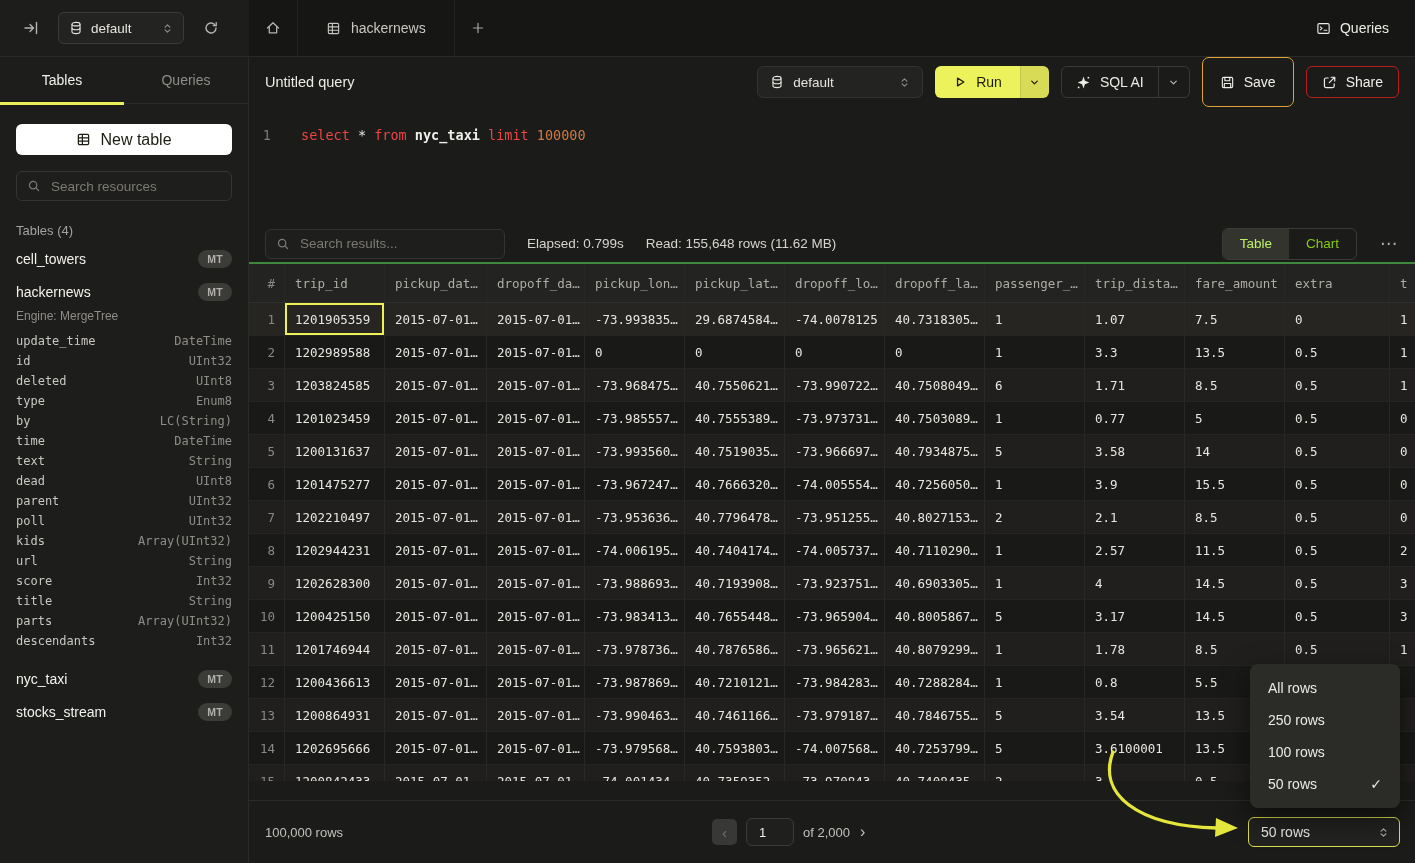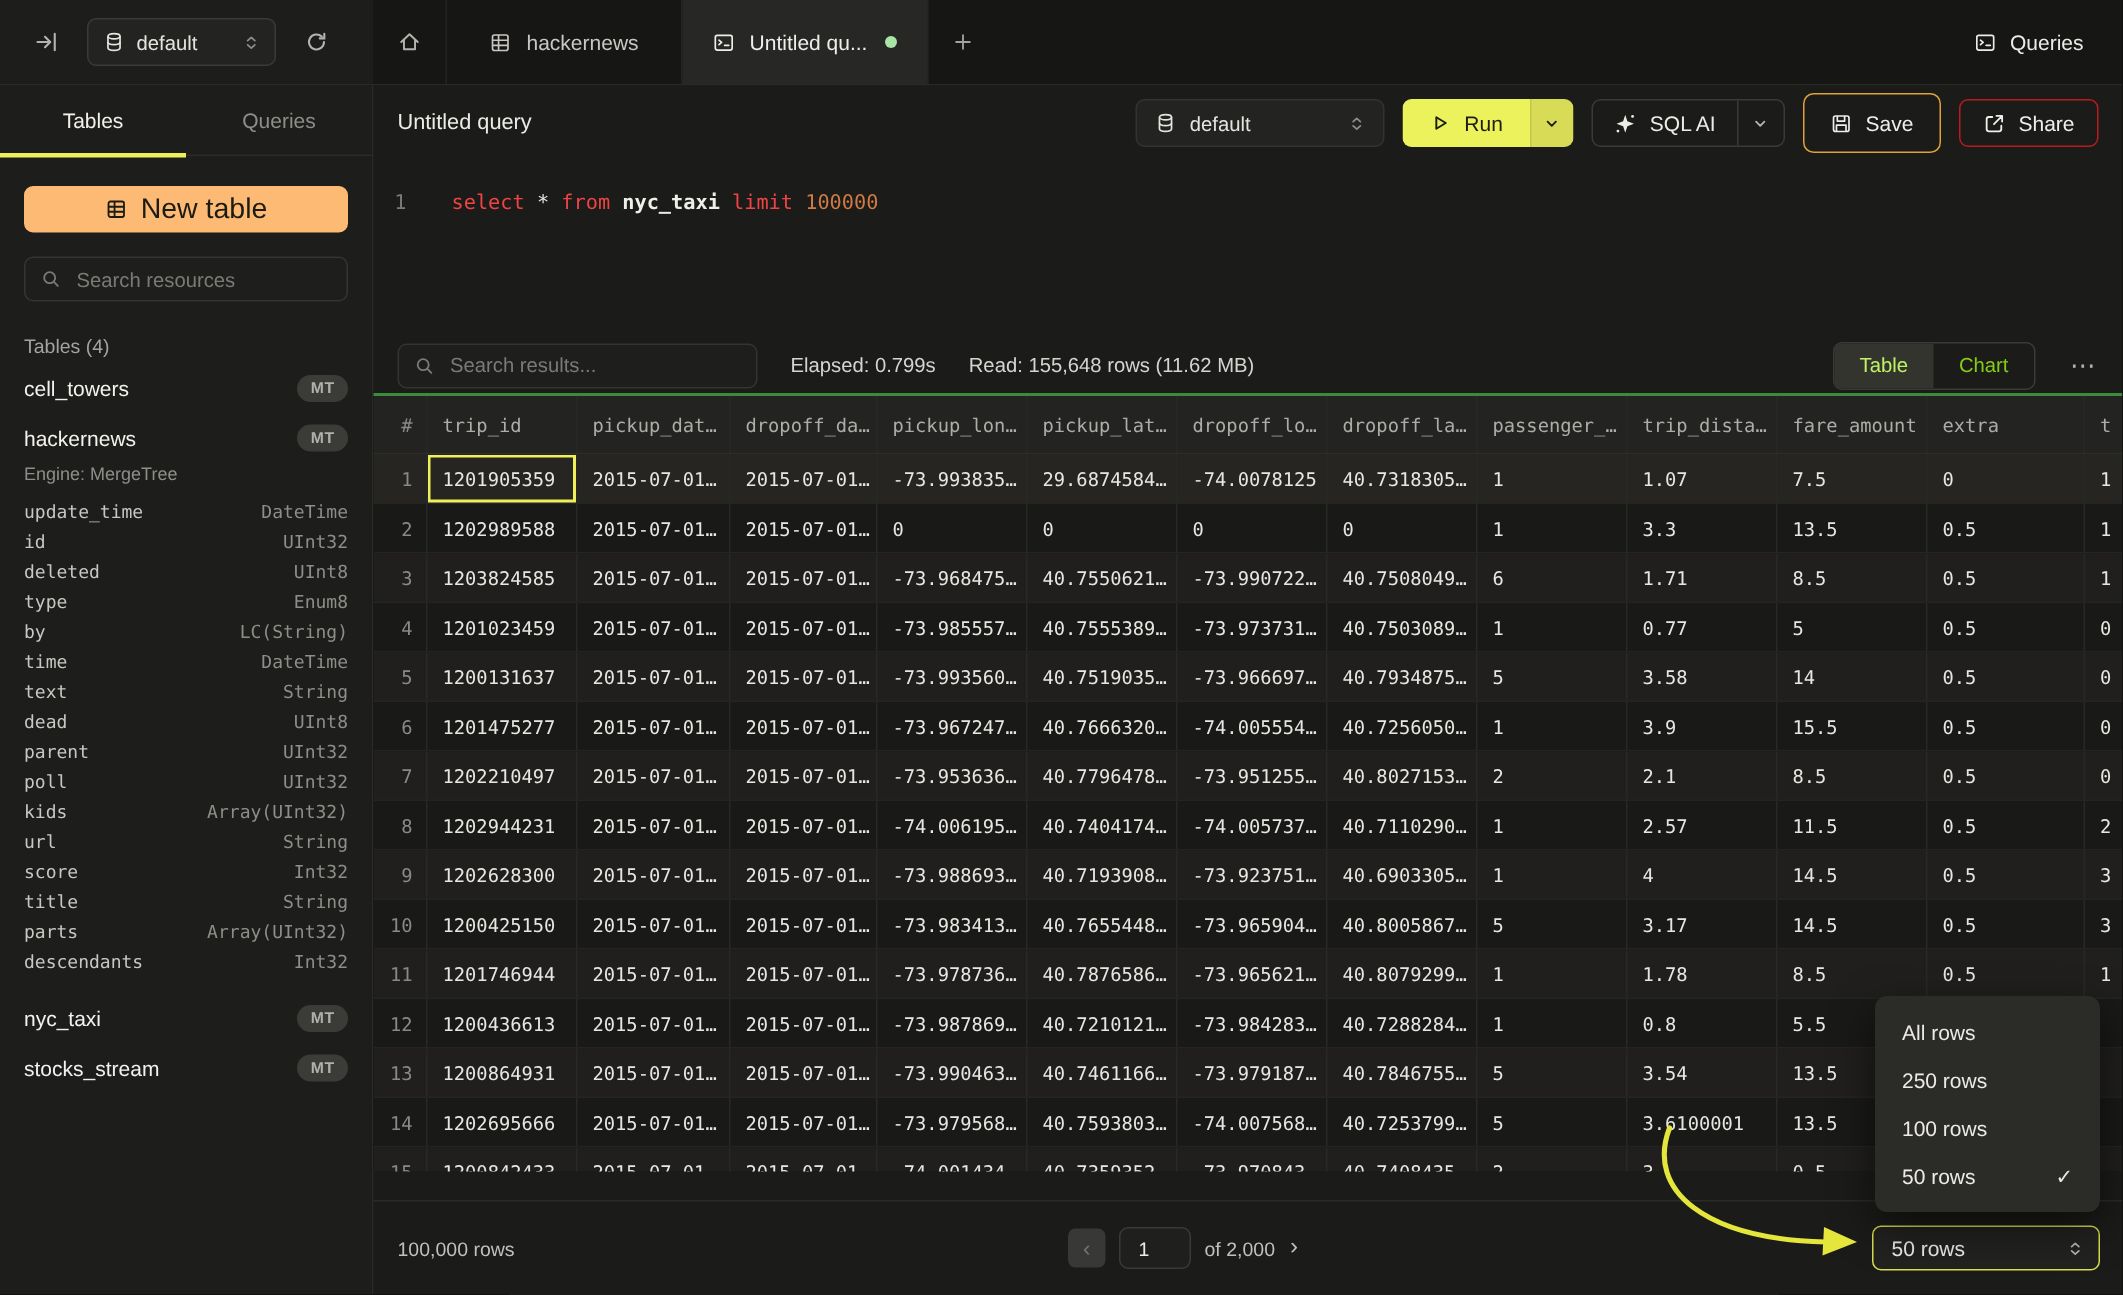--- a/index.html
+++ b/index.html
@@ -21,21 +21,21 @@
   .dot{width:8px;height:8px;border-radius:50%;background:#a9e5a6;margin-left:2px}
   .plus-tab{width:46px;display:flex;align-items:center;justify-content:center;color:#a5a3a0;cursor:pointer}
   .queries-btn{margin-left:auto;display:flex;align-items:center;gap:9px;padding:0 26px;color:#ecebe7;font-size:14px;cursor:pointer}
 
   
   .sidebar{position:absolute;left:0;top:57px;width:249px;bottom:0;background:#1d1d1b;border-right:1px solid #2a2a27;box-sizing:border-box}
   .side-tabs{display:flex;height:46px;border-bottom:1px solid #2b2b28}
   .side-tab{flex:1;display:flex;align-items:center;justify-content:center;font-size:14px;color:#8f8d89;position:relative;cursor:pointer}
   .side-tab.active{color:#f2f0ec;font-weight:500}
   .side-tab.active::after{content:"";position:absolute;left:0;right:0;bottom:-2px;height:3px;background:#edf159}
-  .new-table-btn{margin:20px 16px 0;height:31px;background:#fdba74;border-radius:6px;display:flex;align-items:center;justify-content:center;gap:9px;color:#1c1c12;font-size:19px;font-weight:500;cursor:pointer}
+  .new-table-btn{margin:20px 16px 0;height:31px;background:#ffffff;border-radius:6px;display:flex;align-items:center;justify-content:center;gap:9px;color:#1c1c12;font-size:16px;font-weight:500;cursor:pointer}
   .search-box{margin:16px 16px 0;height:30px;border:1px solid #343432;border-radius:6px;display:flex;align-items:center;gap:8px;padding:0 10px;color:#7c7a76;box-sizing:border-box;background:#1e1e1c}
   .search-box input{flex:1;min-width:0;background:transparent;border:none;outline:none;color:#e6e4e0;font-size:13.5px;font-family:inherit}
   .search-box input::placeholder{color:#7c7a76}
   .section-label{margin:22px 16px 0;font-size:13px;color:#a5a3a0}
   .tbl-item{display:flex;align-items:center;padding:0 16px;height:24px;margin-top:9px;font-size:14px;color:#f4f2ee;font-weight:500;cursor:pointer}
   .badge{margin-left:auto;background:#3b3b38;color:#b2b0ac;font-size:10.5px;padding:3px 9px;border-radius:10px;font-weight:700;letter-spacing:.3px}
   .engine{padding:5px 16px 1px;font-size:12px;color:#8f8d89}
   .col-list{padding:7px 16px 2px}
   .col-row{display:flex;height:20px;align-items:center;font-family:"DejaVu Sans Mono",monospace;font-size:12px;cursor:pointer}
   .col-row .cn{color:#c9c7c3}
@@ -46,21 +46,21 @@
   .query-toolbar{position:absolute;top:0;left:0;right:0;height:50px;display:flex;align-items:center;gap:12px;padding:0 16px;box-sizing:border-box}
   .q-title{font-size:14.5px;color:#ecebe7;margin-right:auto}
   .tb-select{width:166px;height:32px;display:flex;align-items:center;gap:9px;padding:0 12px;background:#232321;border:1px solid #33332f;border-radius:6px;font-size:13.5px;color:#e6e4e0;box-sizing:border-box;cursor:pointer}
   .tb-select .updown{margin-left:auto;color:#8f8d89}
   .run-group{display:flex;height:32px;border-radius:6px;overflow:hidden;cursor:pointer}
   .run-main{display:flex;align-items:center;gap:9px;padding:0 18px;background:#ecf25b;color:#1d1d12;font-size:14px;font-weight:500}
   .run-caret{width:28px;display:flex;align-items:center;justify-content:center;background:#d7db56;color:#1d1d12;border-left:1px solid #c3c74e}
   .sqlai-group{display:flex;height:32px;border:1px solid #3a3a37;border-radius:6px;overflow:hidden;cursor:pointer;box-sizing:border-box}
   .sqlai-main{display:flex;align-items:center;gap:9px;padding:0 14px;font-size:14px;color:#ecebe7}
   .sqlai-caret{width:30px;display:flex;align-items:center;justify-content:center;border-left:1px solid #3a3a37;color:#b5b3af}
-  .save-btn{display:flex;align-items:center;gap:9px;height:40px;padding:0 17px;border:1.5px solid #dfa236;border-radius:7px;font-size:14px;color:#f0eeea;box-sizing:border-box;cursor:pointer}
+  .save-btn{display:flex;align-items:center;gap:9px;height:50px;padding:0 17px;border:1.5px solid #dfa236;border-radius:7px;font-size:14px;color:#f0eeea;box-sizing:border-box;cursor:pointer}
   .share-btn{display:flex;align-items:center;gap:9px;height:32px;padding:0 15px;border:1px solid #b91c1c;border-radius:6px;font-size:14px;color:#f0eeea;box-sizing:border-box;cursor:pointer}
 
   .editor{position:absolute;top:50px;left:0;right:0;height:118px;font-family:"DejaVu Sans Mono",monospace;font-size:13.5px;cursor:text}
   .code-line{display:flex;padding-top:20px}
   .gutter{width:22px;text-align:right;color:#7b7975;flex:0 0 auto}
   .code{padding-left:30px;white-space:pre}
   .tk-kw{color:#ef4444}.tk-pl{color:#e8e6e2}.tk-id{color:#f0eeea;font-weight:700}.tk-num{color:#d07a44}
 
   .results-bar{position:absolute;top:168px;left:0;right:0;height:37px;display:flex;align-items:center;gap:22px;padding:0 16px;box-sizing:border-box}
   .rsearch{width:240px;height:30px;margin:0;flex:0 0 auto}
@@ -141,28 +141,20 @@
             <path d="M2.5 8L8 2.8 13.5 8"></path>
             <path d="M4.3 6.8v6h7.4v-6"></path>
           </svg>
       </div>
       <div class="tab tab-mid">
         <svg width="15" height="15" viewBox="0 0 16 16" fill="none" stroke="currentColor" stroke-width="1.2">
             <rect x="2.5" y="2.5" width="11" height="11" rx="1.4"></rect>
             <path d="M2.5 6.2h11M2.5 9.8h11M6.8 2.5v11"></path>
           </svg>
         <span>hackernews</span>
-      </div>
-      <div class="tab active">
-        <svg width="15" height="15" viewBox="0 0 16 16" fill="none" stroke="currentColor" stroke-width="1.2" stroke-linecap="round" stroke-linejoin="round">
-            <rect x="2" y="2.8" width="12" height="10.4" rx="1.4"></rect>
-            <path d="M4.6 6.2l1.9 1.6-1.9 1.6M8.6 9.8h3"></path>
-          </svg>
-        <span>Untitled qu...</span>
-        <span class="dot"></span>
       </div>
       <div class="plus-tab">
         <svg width="14" height="14" viewBox="0 0 16 16" fill="none" stroke="currentColor" stroke-width="1.4" stroke-linecap="round">
             <path d="M8 2.8v10.4M2.8 8h10.4"></path>
           </svg>
       </div>
       <div class="queries-btn">
         <svg width="15" height="15" viewBox="0 0 16 16" fill="none" stroke="currentColor" stroke-width="1.2" stroke-linecap="round" stroke-linejoin="round">
             <rect x="2" y="2.8" width="12" height="10.4" rx="1.4"></rect>
             <path d="M4.6 6.2l1.9 1.6-1.9 1.6M8.6 9.8h3"></path>

